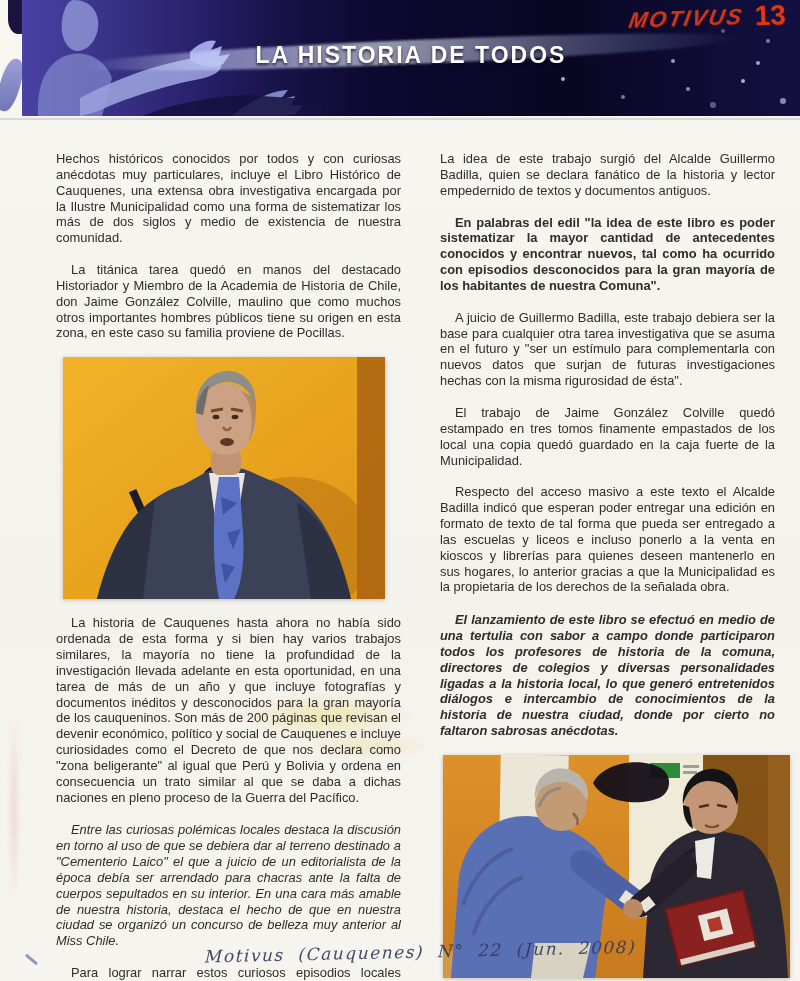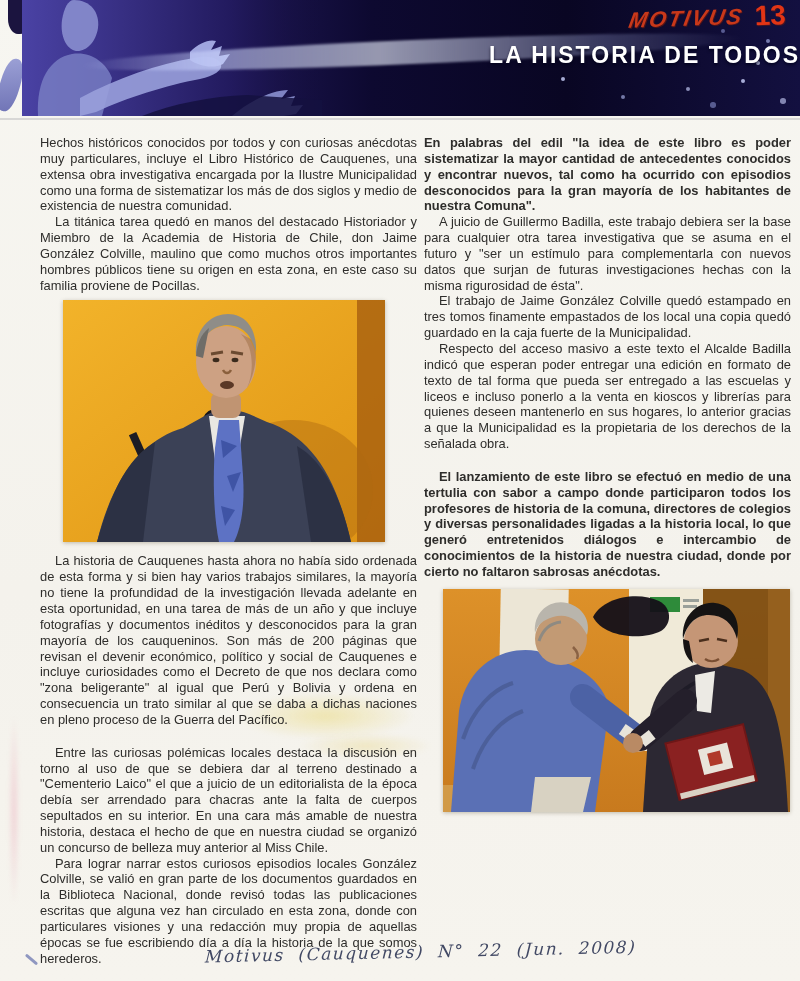--- a/index.html
+++ b/index.html
@@ -14,21 +14,21 @@
     background:linear-gradient(90deg,#3e3694 0%,#221a5e 22%,#0d0930 45%,#090623 70%,#131040 100%);
     overflow:hidden;
   }
   .header svg{position:absolute;left:0;top:0;}
   .beam{
     position:absolute;left:60px;top:40px;width:660px;height:24px;border-radius:50%;
     background:linear-gradient(90deg,rgba(190,200,255,0) 0%,rgba(205,215,255,.50) 18%,rgba(235,240,255,.62) 45%,rgba(180,190,245,.28) 78%,rgba(180,190,245,0) 100%);
     transform:rotate(-2.4deg);filter:blur(1px);
   }
   .page-title{
-    position:absolute;left:0;right:0;top:42px;text-align:right;
+    position:absolute;left:0;right:0;top:42px;text-align:center;
     color:#ffffff;font-size:23px;font-weight:bold;letter-spacing:2px;
     text-shadow:0 2px 3px rgba(0,0,25,.75);
   }
   .motivus{position:absolute;top:2px;right:14px;transform:rotate(-2deg);white-space:nowrap;}
   .motivus-name{
     display:inline-block;font-style:italic;font-weight:800;font-size:22px;letter-spacing:2px;
     color:#c8381a;transform:skewX(-12deg);text-shadow:1px 1px 0 rgba(120,25,10,.6);
   }
   .motivus-issue{
     display:inline-block;font-weight:900;font-size:28px;color:#e23515;margin-left:7px;
@@ -43,23 +43,23 @@
   .notch{position:absolute;left:8px;top:0;width:22px;height:34px;background:#1b143f;border-radius:0 0 45% 45%;}
   .arm-fragment{
     position:absolute;left:0;top:58px;width:20px;height:54px;border-radius:45%;
     background:linear-gradient(160deg,#8d93d2,#575cab);transform:rotate(16deg);opacity:.85;
   }
   .header-underline{position:absolute;left:0;top:118px;width:800px;height:2px;background:rgba(110,110,125,.22);}
   
   .col{position:absolute;top:135px;font-size:12.9px;line-height:15.85px;text-align:justify;color:#2e2d2b;}
   #left-col{left:40px;width:377px;}
   #right-col{left:424px;width:367px;}
-  .para{margin:0;text-indent:15px;}
+  .para{margin:16px;text-indent:15px;}
   .para.bold{font-weight:700;}
-  .para.gap{margin-top:17px;}
+  .para.gap{margin-top:17px;font-style:italic;}
   #left-col [data-list]:first-of-type .para:first-child{text-indent:0;}
   #right-col [data-list] .para:first-child{text-indent:0;}
   figure{margin:0;}
   .figure1{margin:7px 0 11px 23px;width:322px;height:242px;box-shadow:0 1px 4px rgba(70,55,20,.3);}
   .figure2{margin:9px 0 0 19px;width:347px;height:223px;box-shadow:0 1px 4px rgba(70,55,20,.3);}
   .figure1 svg,.figure2 svg{display:block;}
   
   .annotation{
     position:absolute;left:205px;top:941px;width:480px;
     font-family:"DejaVu Serif",serif;font-style:italic;
@@ -157,20 +157,21 @@
   </figure>
   <div data-list="article.left_bottom">
       <p class="para">La historia de Cauquenes hasta ahora no había sido ordenada de esta forma y si bien hay varios trabajos similares, la mayoría no tiene la profundidad de la investigación llevada adelante en esta oportunidad, en una tarea de más de un año y que incluye fotografías y documentos inéditos y desconocidos para la gran mayoría de los cauqueninos.  Son más de 200 páginas que revisan el devenir económico, político y social de Cauquenes e incluye curiosidades como el Decreto de que nos declara como "zona beligerante" al igual que Perú y Bolivia y ordena en consecuencia un trato similar al que se daba a dichas naciones en pleno proceso de la Guerra del Pacífico.</p>
       <p class="para gap">Entre las curiosas polémicas locales destaca la discusión en torno al uso de que se debiera dar al terreno destinado a "Cementerio Laico" el que a juicio de un editorialista de la época debía ser arrendado para chacras ante la falta de cuerpos sepultados en su interior.  En una cara más amable de nuestra historia, destaca el hecho de que en nuestra ciudad se organizó un concurso de belleza muy anterior al Miss Chile.</p>
       <p class="para">Para lograr narrar estos curiosos episodios locales González Colville, se valió en gran parte de los documentos guardados en la Biblioteca Nacional, donde revisó todas las publicaciones escritas que alguna vez han circulado en esta zona, donde con particulares visiones y una redacción muy propia de aquellas épocas se fue escribiendo día a día la historia de la que somos herederos.</p>
     </div>
 </div>
 
 <div id="right-col" class="col">
   <div data-list="article.right">
+      <p class="para">La idea de este trabajo surgió del Alcalde Guillermo Badilla, quien se declara fanático de la historia y lector empedernido de textos y documentos antiguos.</p>
       <p class="para bold">En palabras del edil "la idea de este libro es poder sistematizar la mayor cantidad de antecedentes conocidos y encontrar nuevos, tal como ha ocurrido con episodios desconocidos para la gran mayoría de los habitantes de nuestra Comuna".</p>
       <p class="para">A juicio de Guillermo Badilla, este trabajo debiera ser la base para cualquier otra tarea investigativa que se asuma en el futuro y "ser un estímulo para complementarla con nuevos datos que surjan de futuras investigaciones hechas con la misma rigurosidad de ésta".</p>
       <p class="para">El trabajo de Jaime González Colville quedó estampado en tres tomos finamente empastados de los local una copia quedó guardado en la caja fuerte de la Municipalidad.</p>
       <p class="para">Respecto del acceso masivo a este texto el Alcalde Badilla indicó que esperan poder entregar una edición en formato de texto de tal forma que pueda ser entregado a las escuelas y liceos e incluso ponerlo a la venta en kioscos y librerías para quienes deseen mantenerlo en sus hogares, lo anterior gracias a que la Municipalidad es la propietaria de los derechos de la señalada obra.</p>
       <p class="para bold gap">El lanzamiento de este libro se efectuó en medio de una tertulia con sabor a campo donde participaron todos los profesores de historia de la comuna, directores de colegios y diversas personalidades ligadas a la historia local, lo que generó entretenidos diálogos e intercambio de conocimientos de la historia de nuestra ciudad, donde por cierto no faltaron sabrosas anécdotas.</p>
     </div>
   <figure class="figure2">
     <svg width="347" height="223" viewBox="0 0 347 223">
       <defs>
         <linearGradient id="p2bg" x1="0" y1="0" x2="0" y2="1">

